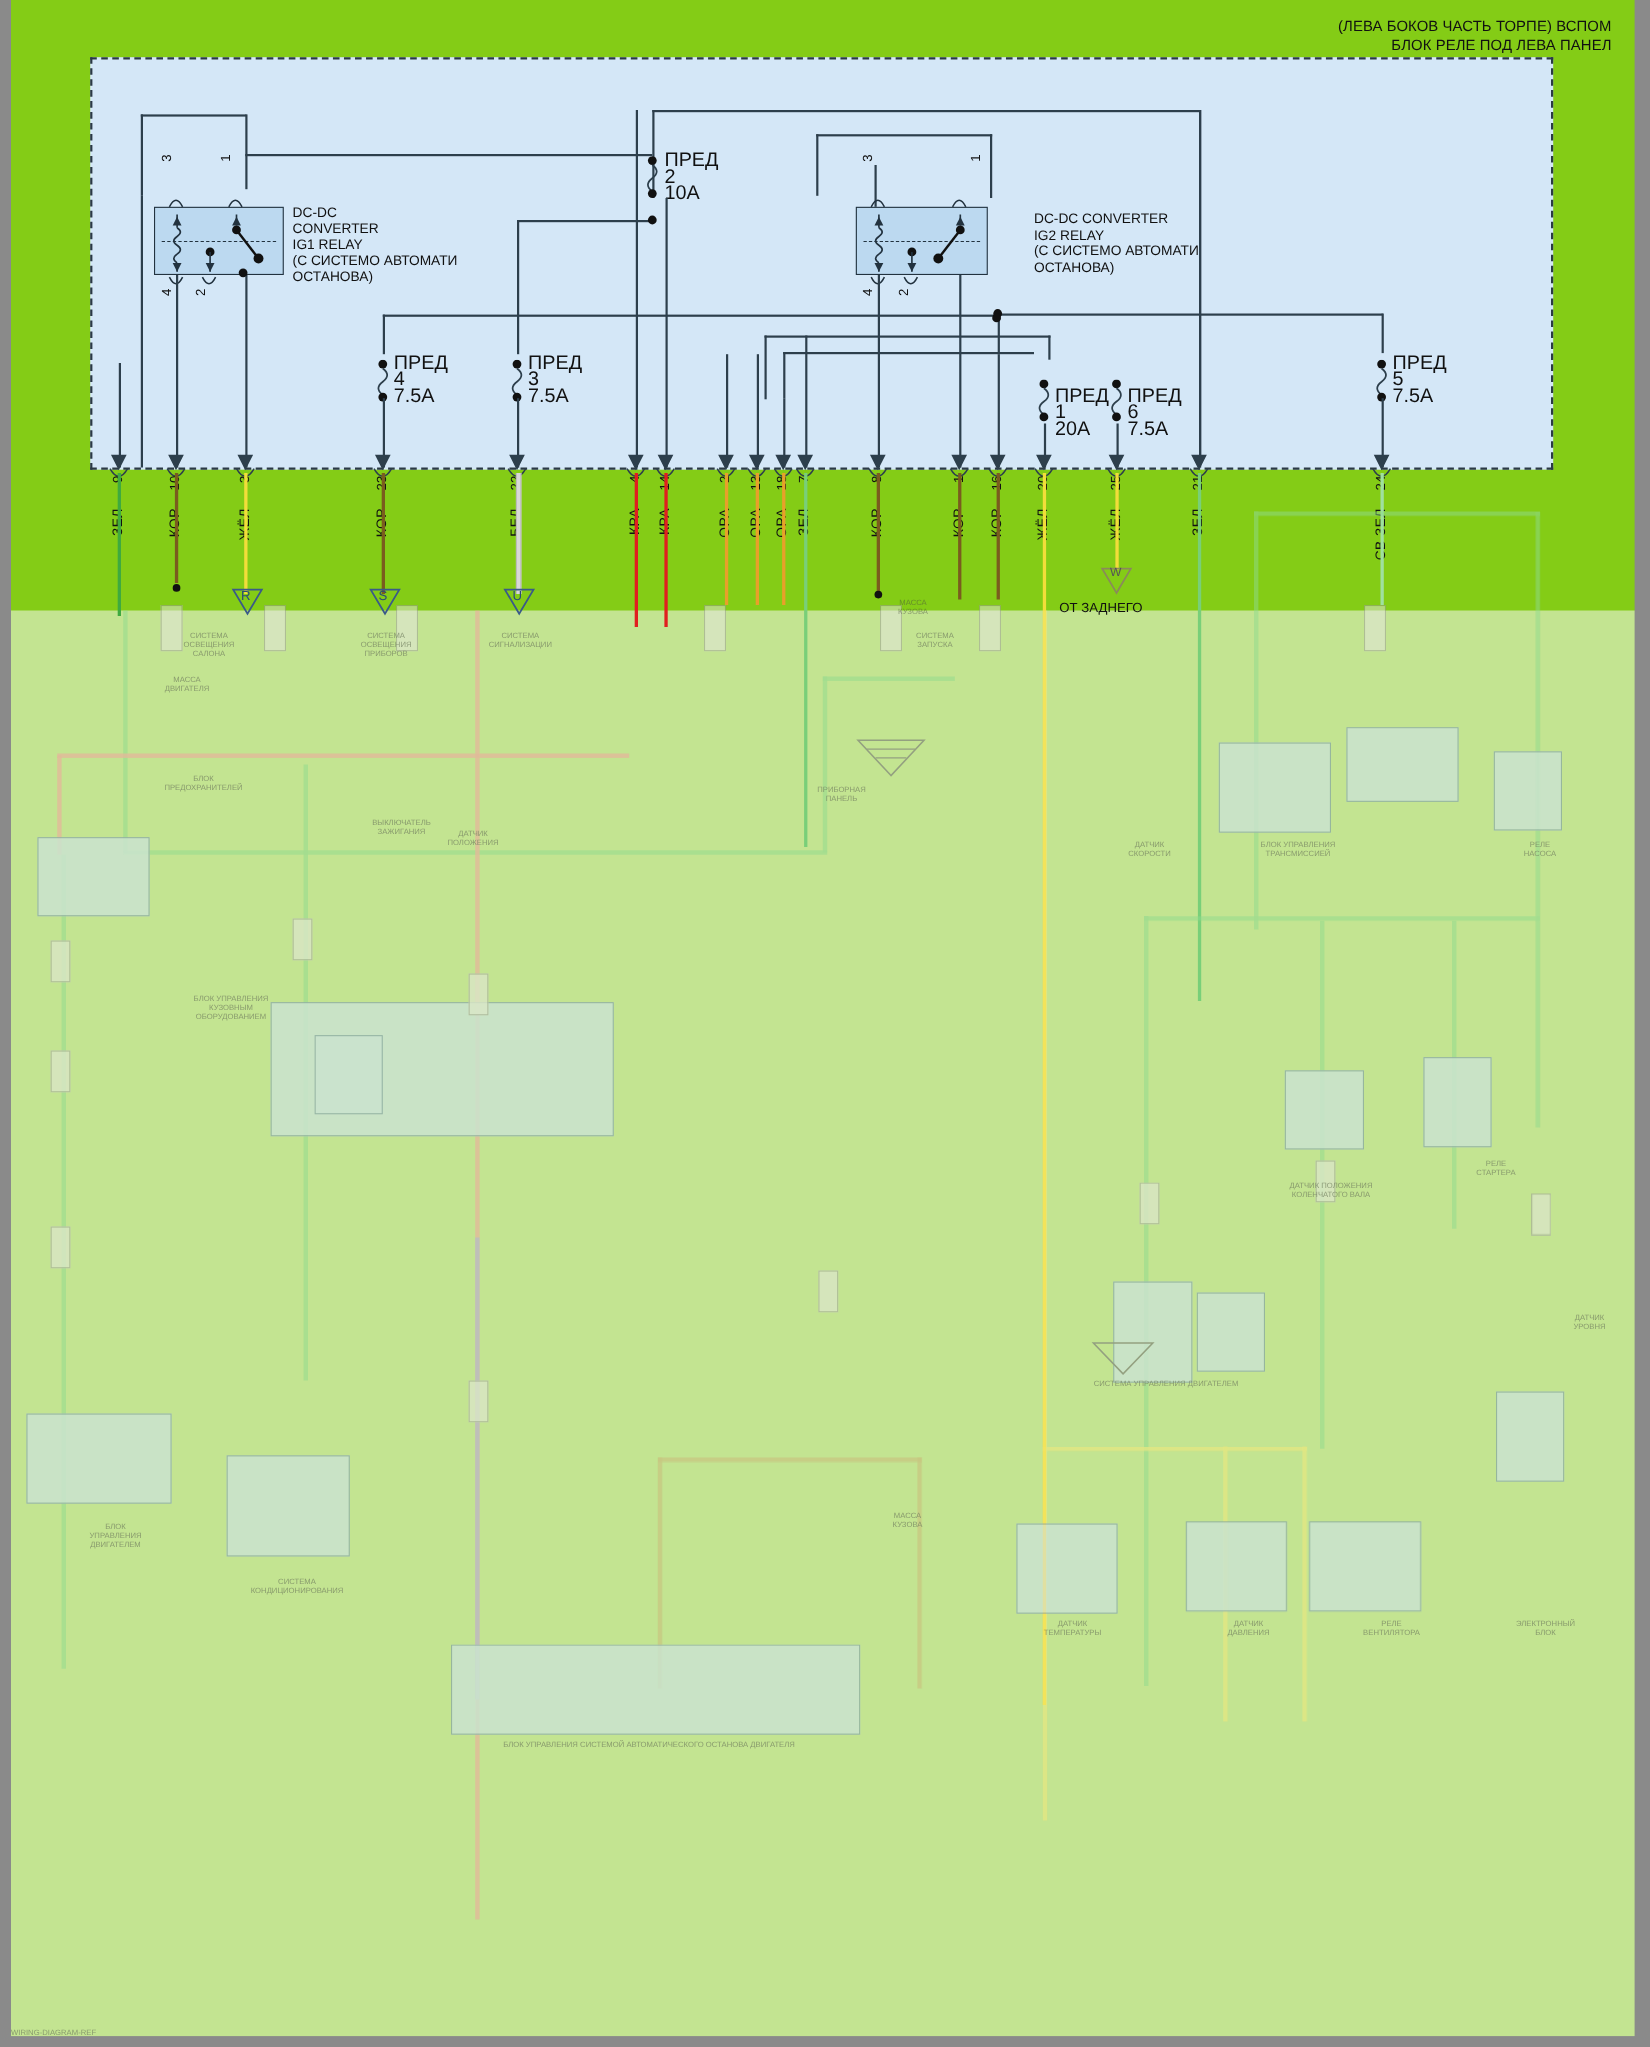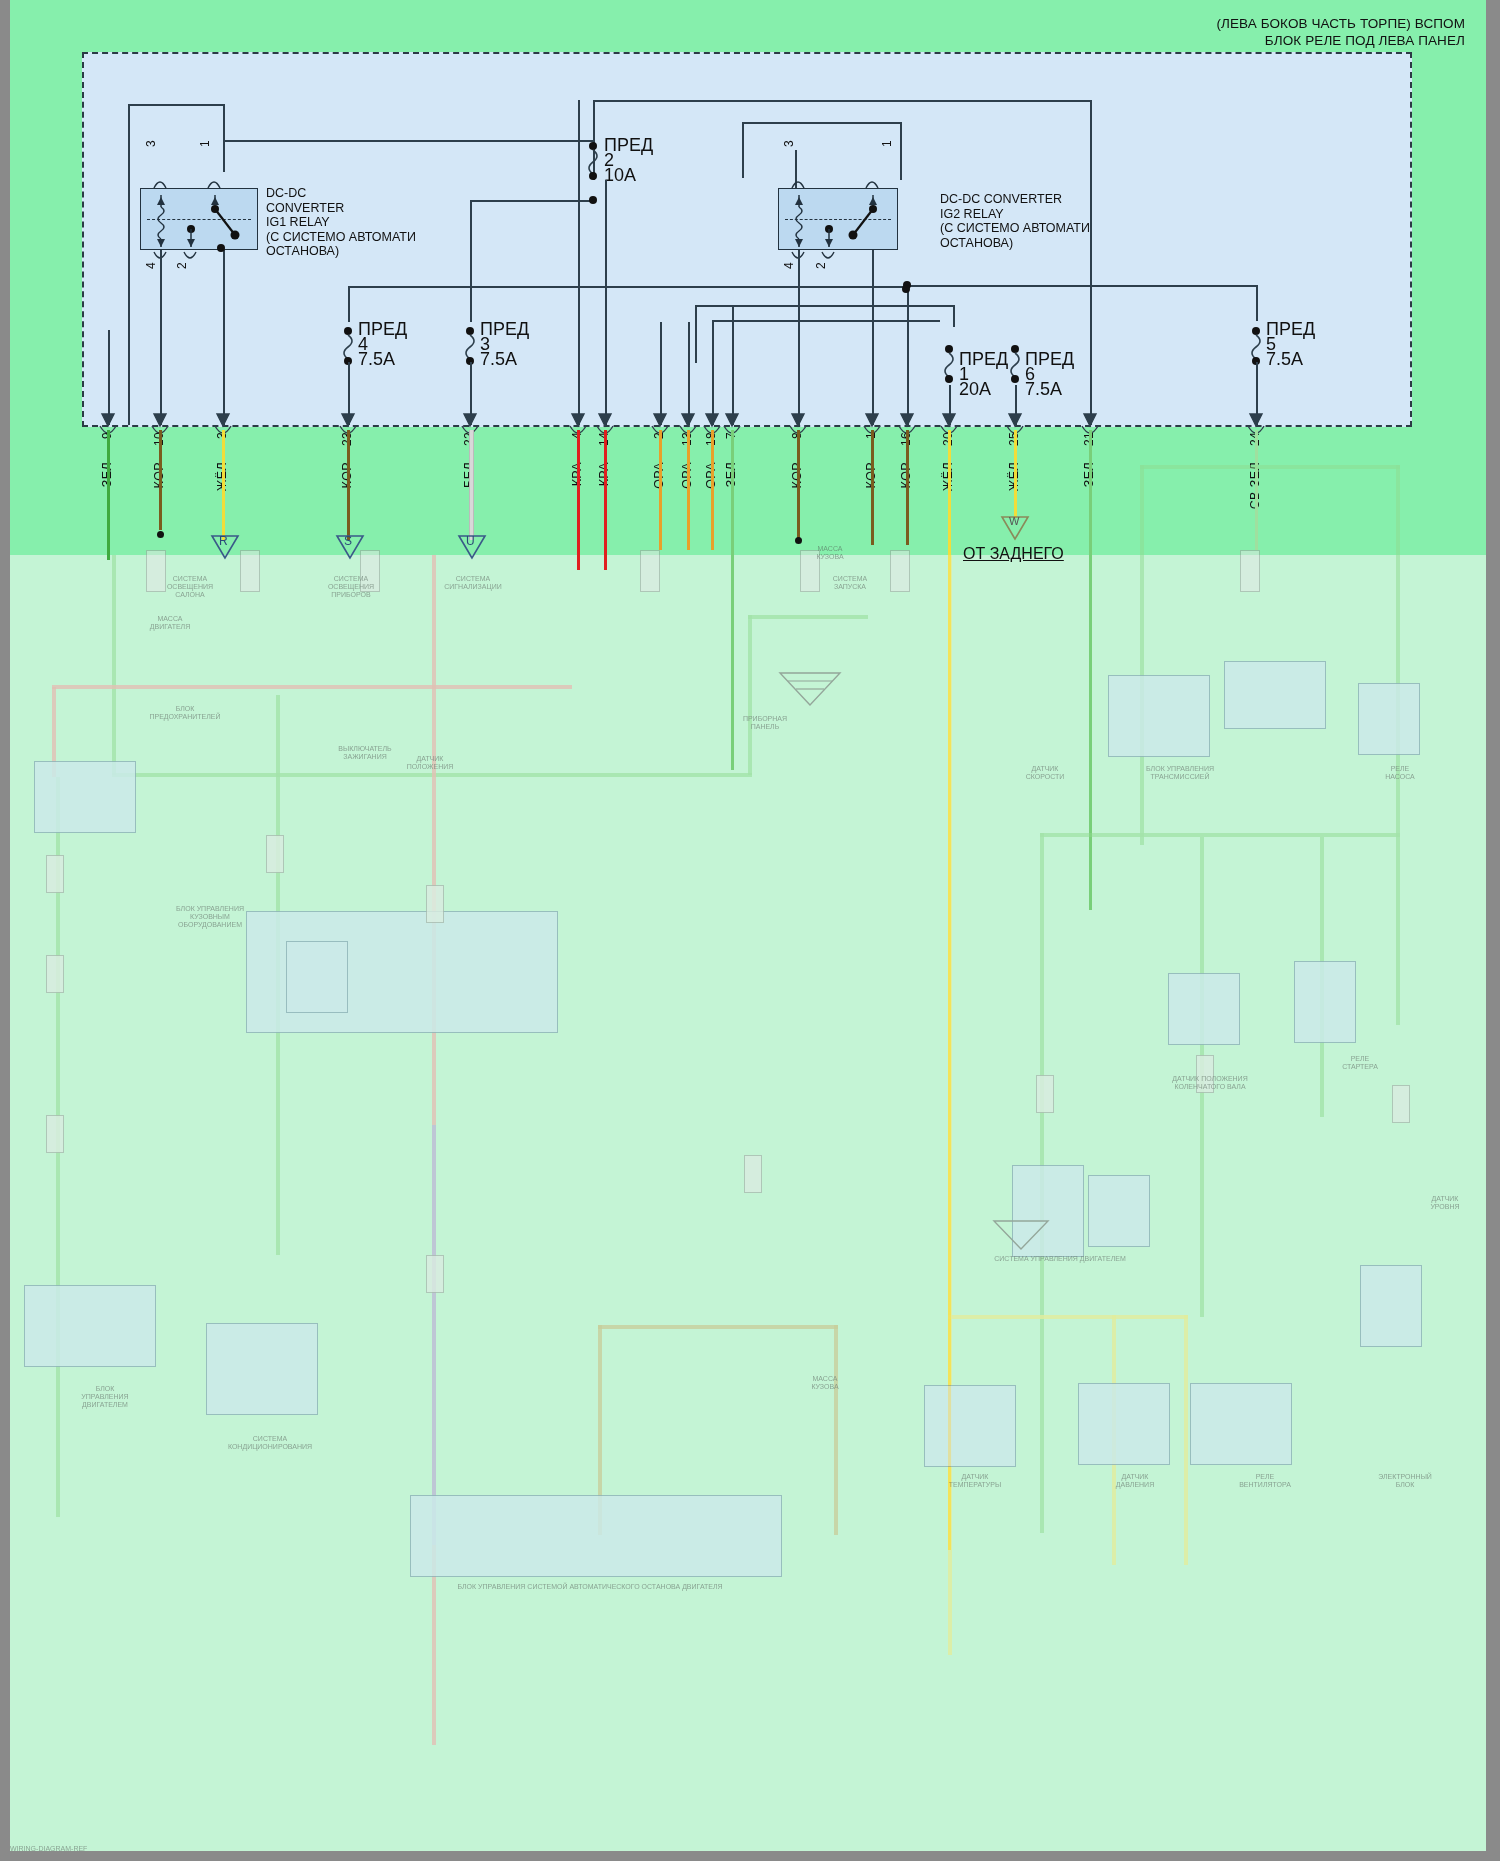--- a/index.html
+++ b/index.html
@@ -1,17 +1,17 @@
 <!DOCTYPE html>
 <html><head>
 <meta charset="utf-8">
 <style>
   html,body{margin:0;padding:0;background:#7a7a7a;}
   body{font-family:"Liberation Sans","DejaVu Sans",sans-serif;}
-  #page{position:relative;width:1500px;height:1861px;background:#86efac;overflow:hidden;}
+  #page{position:relative;width:1500px;height:1861px;background:#84cc16;overflow:hidden;}
   
   #lower-faded{position:absolute;left:0;top:555px;width:1500px;height:1306px;background:#f7f7f7;opacity:.55;}
   #page-border-l{position:absolute;left:0;top:0;width:10px;height:1861px;background:#8a8a8a;}
   #page-border-r{position:absolute;right:0;top:0;width:14px;height:1861px;background:#8a8a8a;}
   #page-border-b{position:absolute;left:0;bottom:0;width:1500px;height:10px;background:#8a8a8a;}
 
   .hdr{position:absolute;right:35px;top:15px;text-align:right;font-size:13.5px;color:#111;line-height:17px;letter-spacing:.1px;}
 
   
   .relaybox{position:absolute;left:82px;top:52px;width:1330px;height:375px;
@@ -397,21 +397,21 @@
 
   <svg style="position:absolute;left:457px;top:532px;" width="30" height="28">
     <polygon points="15,26 2,4 28,4" fill="none" stroke="#3a5a88" stroke-width="1.6"></polygon>
   </svg>
   <div style="position:absolute;left:466px;top:534px;font-size:12px;color:#2b4a78;">U</div>
 
   <svg style="position:absolute;left:1000px;top:513px;" width="30" height="28">
     <polygon points="15,26 2,4 28,4" fill="none" stroke="#8a8a5a" stroke-width="1.6"></polygon>
   </svg>
   <div style="position:absolute;left:1009px;top:515px;font-size:11px;color:#555;">W</div>
-  <div style="position:absolute;left:963px;top:545px;font-size:16px;color:#111;text-decoration:underline;">ОТ ЗАДНЕГО</div>
+  <div style="position:absolute;left:963px;top:545px;font-size:12px;color:#111;">ОТ ЗАДНЕГО</div>
 
   <div style="position:absolute;left:0;top:555px;width:1500px;height:1306px;opacity:.62;">
 
     <div class="fwire" style="left:112px;top:0px;width:4px;height:220px;background:#8fd98f;"></div>
     <div class="fwire" style="left:112px;top:218px;width:640px;height:4px;background:#8fd98f;"></div>
     <div class="fwire" style="left:748px;top:60px;width:4px;height:160px;background:#8fd98f;"></div>
     <div class="fwire" style="left:748px;top:60px;width:120px;height:4px;background:#8fd98f;"></div>
     <div class="fwire" style="left:56px;top:222px;width:4px;height:740px;background:#8fd98f;"></div>
     <div class="fwire" style="left:276px;top:140px;width:4px;height:560px;background:#8fd98f;"></div>
 

